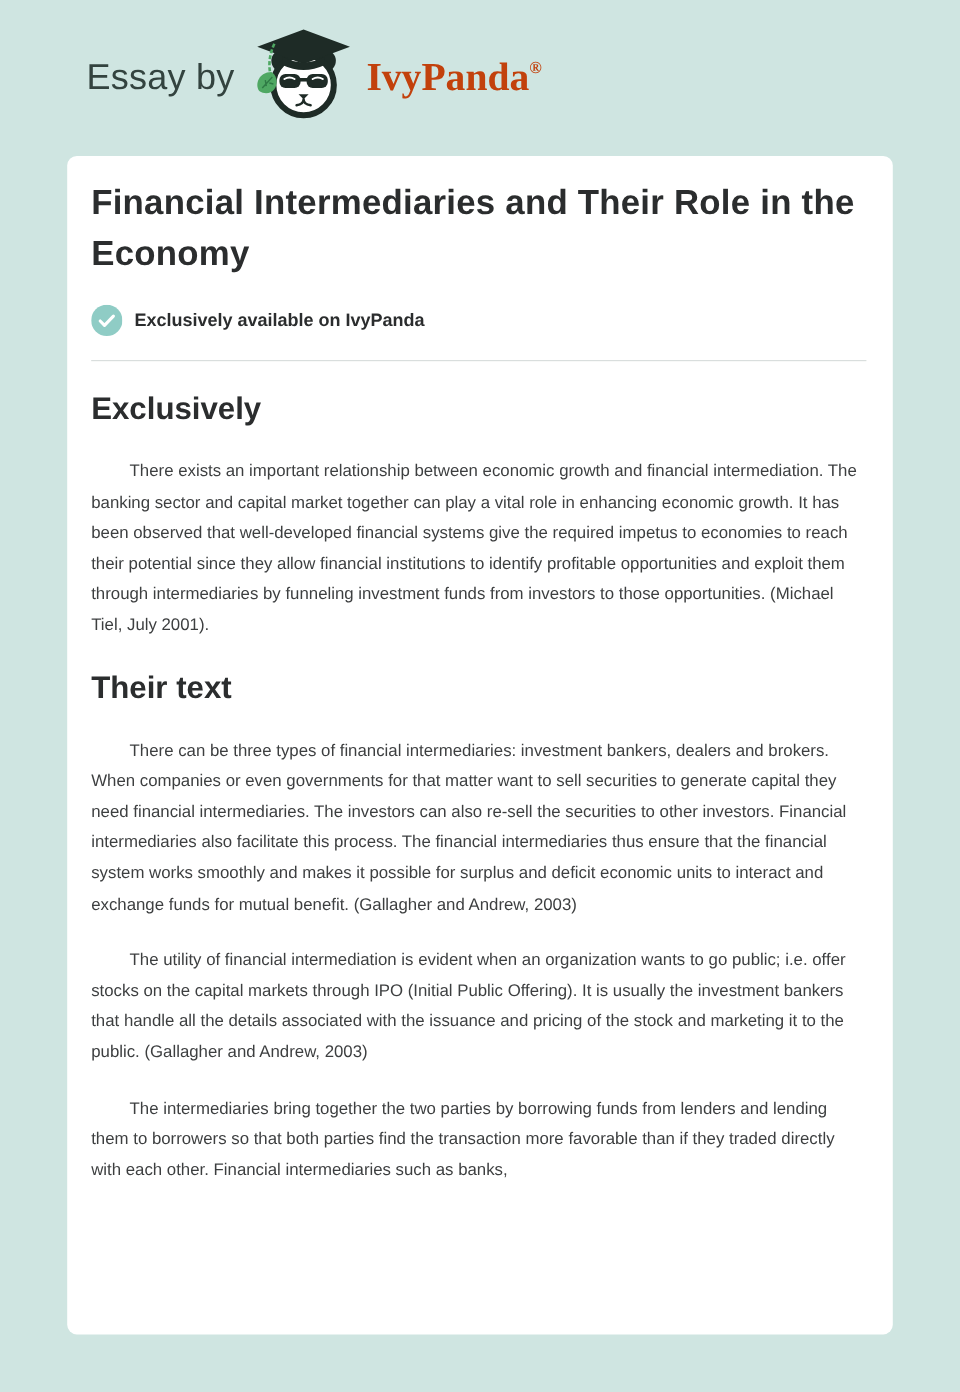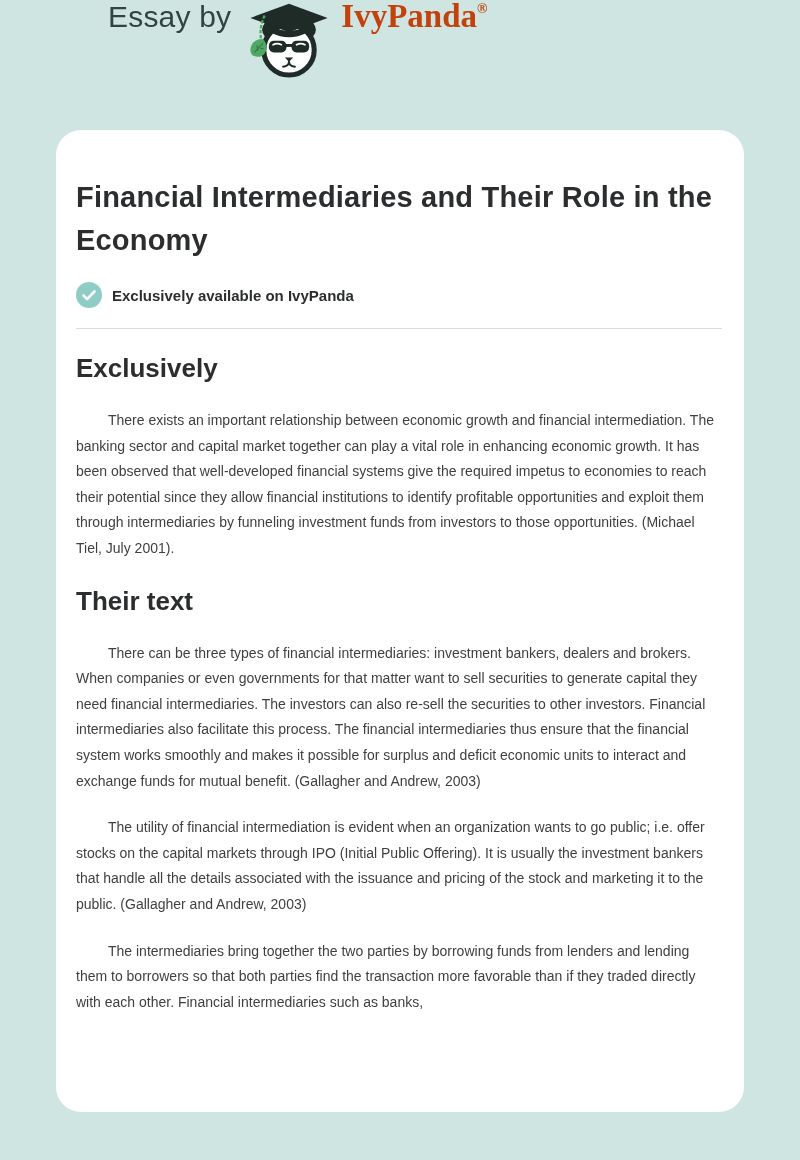--- a/index.html
+++ b/index.html
@@ -8,23 +8,22 @@
     height: 1160px;
     background: #cfe5e1;
     font-family: "Liberation Sans", sans-serif;
     overflow: hidden;
   }
 
   
   .masthead {
     height: 130px;
     display: flex;
-    align-items: flex-start;
+    align-items: center;
     padding-left: 72px;
-    margin-left: 36px;
   }
   .essay-by {
     font-size: 30px;
     color: #33433f;
     letter-spacing: 0.2px;
   }
   .logo {
     display: inline-flex;
     width: 84px;
     height: 88px;
@@ -43,22 +42,22 @@
     font-weight: 700;
     vertical-align: 14px;
   }
 
   
   .card {
     width: 688px;
     height: 982px;
     margin-left: 56px;
     background: #ffffff;
-    border-radius: 25px;
-    padding: 46px 22px 30px 20px;
+    border-radius: 8px;
+    padding: 18px 22px 30px 20px;
     overflow: hidden;
   }
   h1 {
     font-size: 29px;
     line-height: 43px;
     font-weight: 700;
     color: #2b2d2e;
     letter-spacing: 0.2px;
     margin-bottom: 20px;
   }

